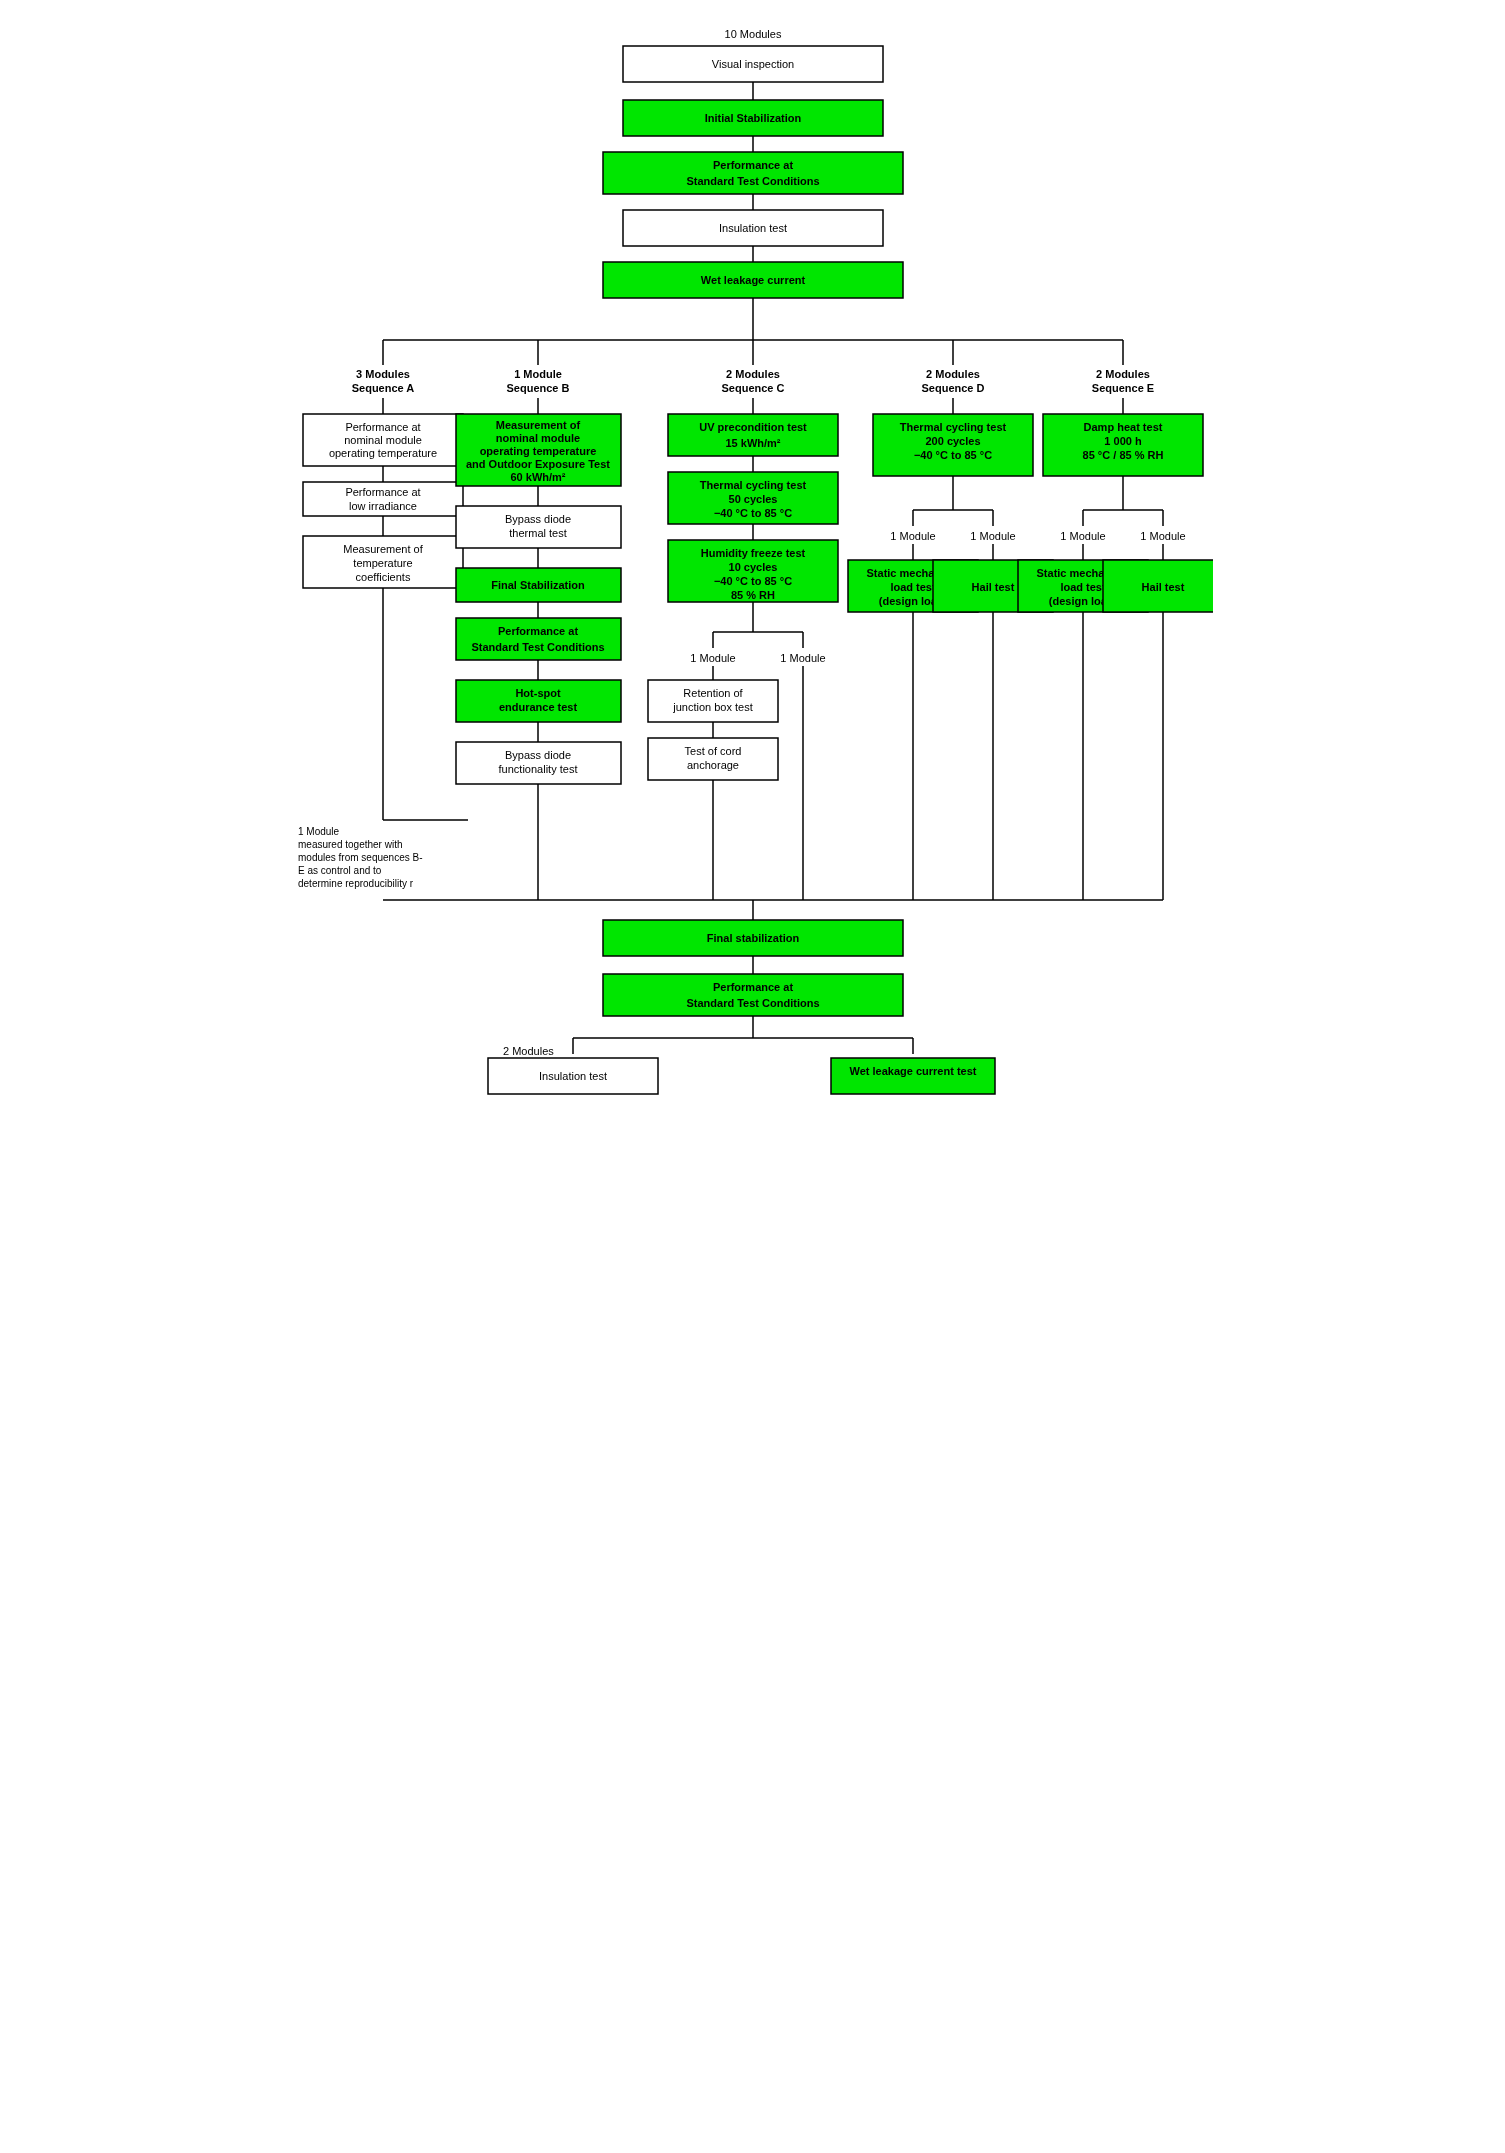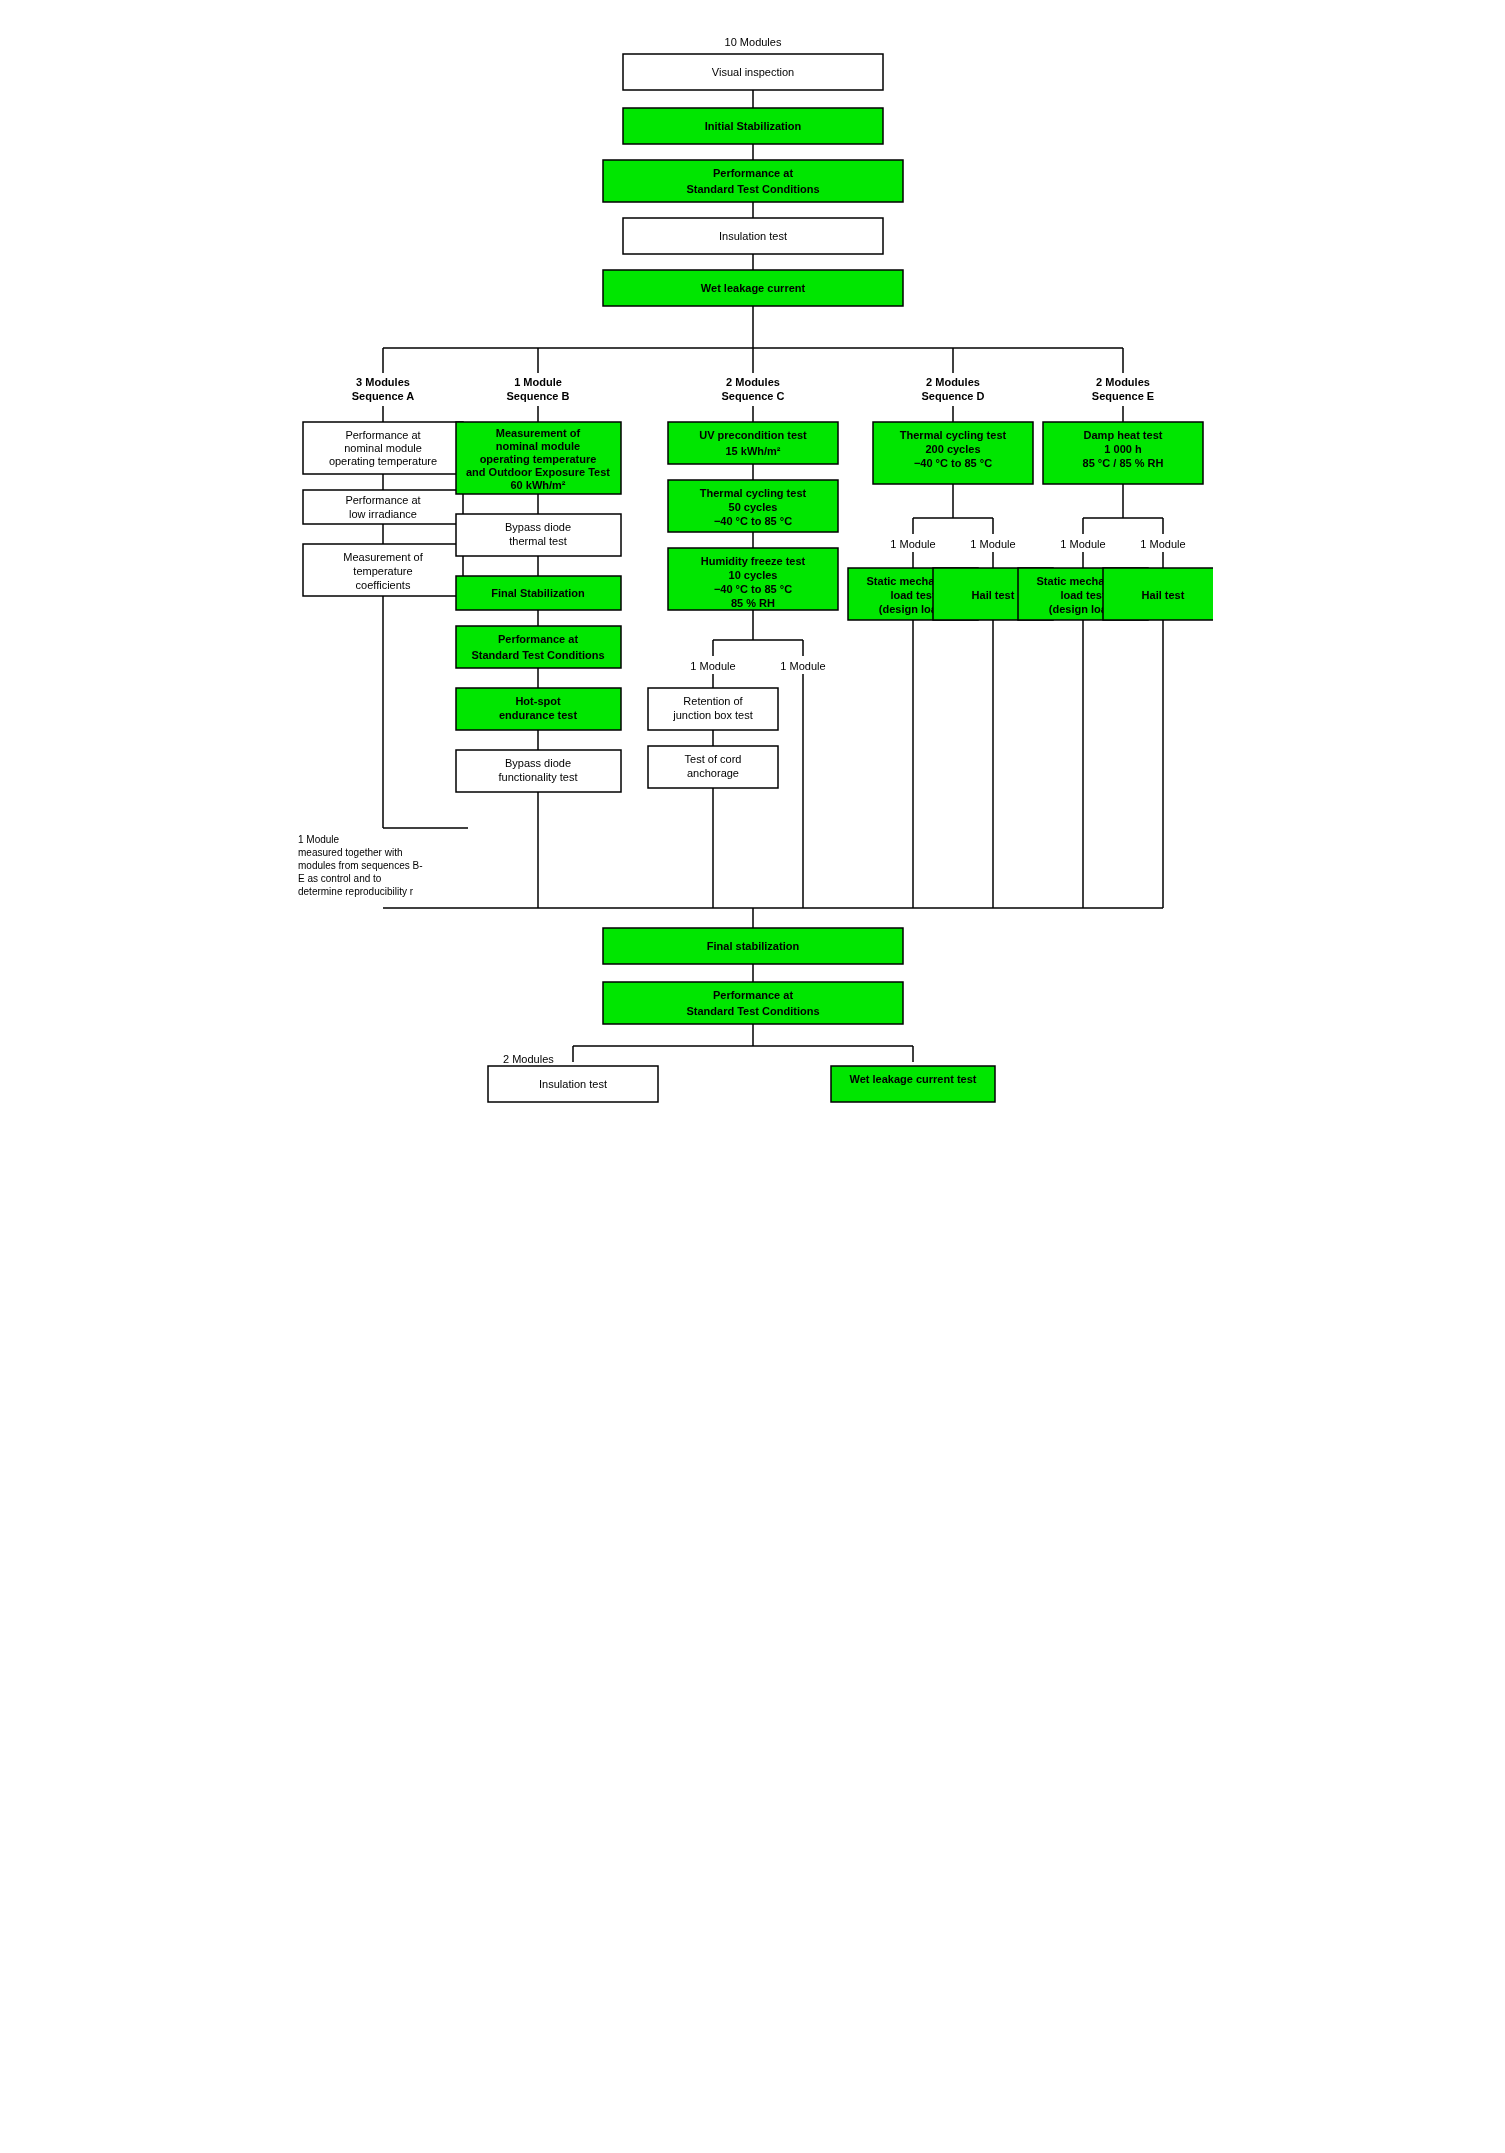--- a/index.html
+++ b/index.html
@@ -10,21 +10,20 @@
       color: #000;
       width: 960px;
       margin: 0 auto;
       padding: 20px;
     }
 
     
     .svg-container {
       width: 920px;
       overflow: visible;
-      margin-top: 8px;
     }
 
   </style>
 </head>
 <body>
 
 <div class="svg-container">
 <svg width="920" height="2100" viewBox="0 0 920 2100" xmlns="http://www.w3.org/2000/svg">
   <defs>
     <style>

